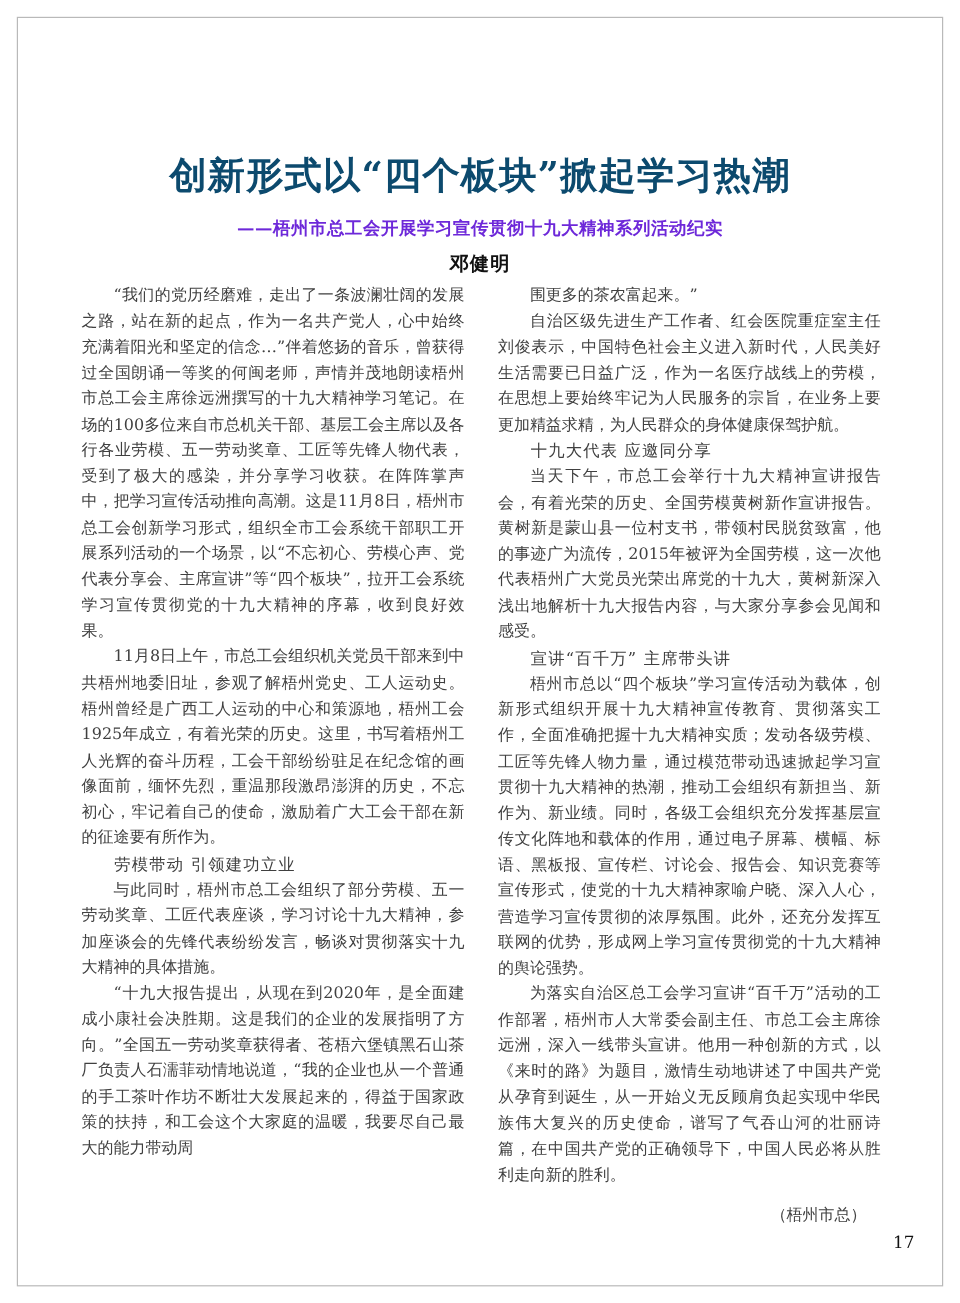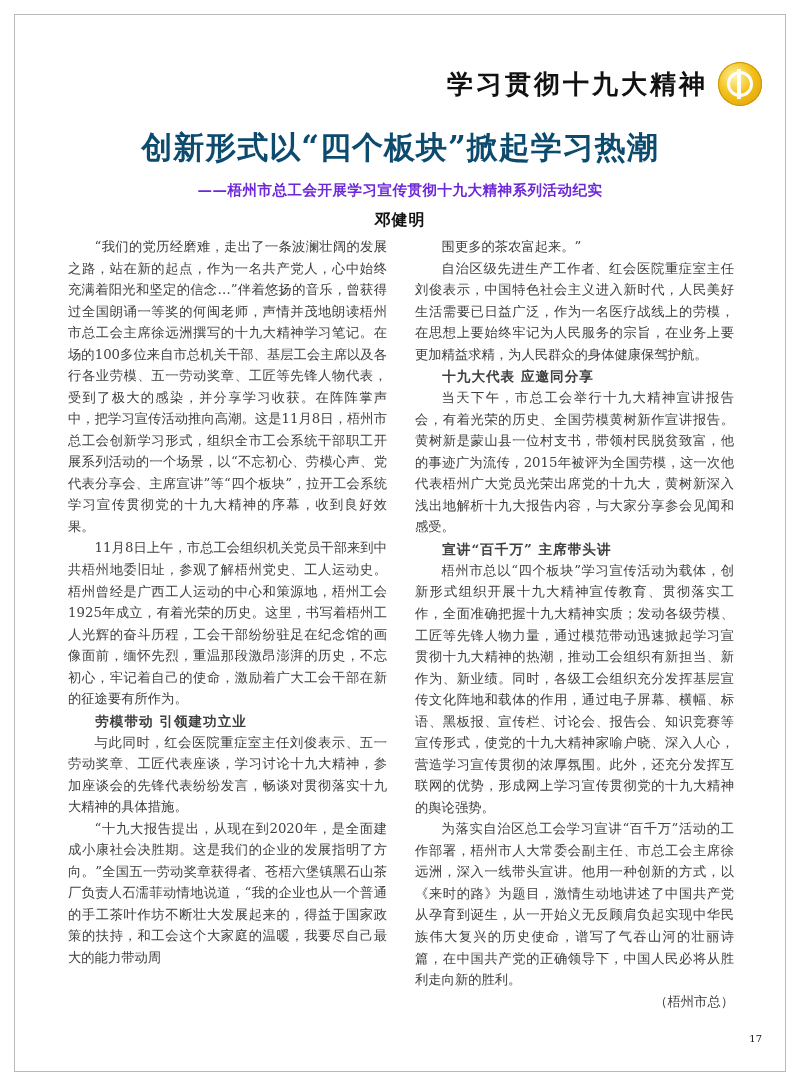--- a/index.html
+++ b/index.html
@@ -134,65 +134,61 @@
     text-justify: inter-ideograph;
     color: #404040;
   }
   .col p {
     margin: 0;
     text-indent: 2em;
   }
   .col h3 {
     margin: 0;
     font-size: 13.6px;
-    font-weight: bold;
+    font-weight: normal;
     text-indent: 2em;
     letter-spacing: 1px;
   }
   .col .signoff {
-    margin: 0;
+    margin: 12px;
     text-indent: 0;
     text-align: right;
   }
 
   
   .page-number {
     position: absolute;
     right: 38px;
     bottom: 42px;
-    font-size: 10px;
+    font-size: 14px;
     color: #111;
     font-family: "DejaVu Serif", "Liberation Serif", serif;
   }
 </style>
 </head>
 <body>
 
 <div class="page">
 
   <div class="page-frame"></div>
 
-  <div class="masthead">
-    <div class="masthead-text">学习贯彻十九大精神</div>
-    <div class="masthead-logo"></div>
-  </div>
 
   <div class="title-block">
     <h1 class="main-title">创新形式以“四个板块”掀起学习热潮</h1>
     <div class="sub-title">——梧州市总工会开展学习宣传贯彻十九大精神系列活动纪实</div>
     <div class="byline">邓健明</div>
   </div>
 
   <div class="columns">
 
     <div class="col">
       <p>“我们的党历经磨难，走出了一条波澜壮阔的发展之路，站在新的起点，作为一名共产党人，心中始终充满着阳光和坚定的信念…”伴着悠扬的音乐，曾获得过全国朗诵一等奖的何闽老师，声情并茂地朗读梧州市总工会主席徐远洲撰写的十九大精神学习笔记。在场的100多位来自市总机关干部、基层工会主席以及各行各业劳模、五一劳动奖章、工匠等先锋人物代表，受到了极大的感染，并分享学习收获。在阵阵掌声中，把学习宣传活动推向高潮。这是11月8日，梧州市总工会创新学习形式，组织全市工会系统干部职工开展系列活动的一个场景，以“不忘初心、劳模心声、党代表分享会、主席宣讲”等“四个板块”，拉开工会系统学习宣传贯彻党的十九大精神的序幕，收到良好效果。</p>
       <p>11月8日上午，市总工会组织机关党员干部来到中共梧州地委旧址，参观了解梧州党史、工人运动史。梧州曾经是广西工人运动的中心和策源地，梧州工会1925年成立，有着光荣的历史。这里，书写着梧州工人光辉的奋斗历程，工会干部纷纷驻足在纪念馆的画像面前，缅怀先烈，重温那段激昂澎湃的历史，不忘初心，牢记着自己的使命，激励着广大工会干部在新的征途要有所作为。</p>
       <h3>劳模带动  引领建功立业</h3>
-      <p>与此同时，红会医院重症室主任刘俊表示、五一劳动奖章、工匠代表座谈，学习讨论十九大精神，参加座谈会的先锋代表纷纷发言，畅谈对贯彻落实十九大精神的具体措施。</p>
+      <p>与此同时，梧州市总工会组织了部分劳模、五一劳动奖章、工匠代表座谈，学习讨论十九大精神，参加座谈会的先锋代表纷纷发言，畅谈对贯彻落实十九大精神的具体措施。</p>
       <p>“十九大报告提出，从现在到2020年，是全面建成小康社会决胜期。这是我们的企业的发展指明了方向。”全国五一劳动奖章获得者、苍梧六堡镇黑石山茶厂负责人石濡菲动情地说道，“我的企业也从一个普通的手工茶叶作坊不断壮大发展起来的，得益于国家政策的扶持，和工会这个大家庭的温暖，我要尽自己最大的能力带动周</p>
     </div>
 
     <div class="col">
       <p>围更多的茶农富起来。”</p>
       <p>自治区级先进生产工作者、红会医院重症室主任刘俊表示，中国特色社会主义进入新时代，人民美好生活需要已日益广泛，作为一名医疗战线上的劳模，在思想上要始终牢记为人民服务的宗旨，在业务上要更加精益求精，为人民群众的身体健康保驾护航。</p>
       <h3>十九大代表  应邀同分享</h3>
       <p>当天下午，市总工会举行十九大精神宣讲报告会，有着光荣的历史、全国劳模黄树新作宣讲报告。黄树新是蒙山县一位村支书，带领村民脱贫致富，他的事迹广为流传，2015年被评为全国劳模，这一次他代表梧州广大党员光荣出席党的十九大，黄树新深入浅出地解析十九大报告内容，与大家分享参会见闻和感受。</p>
       <h3>宣讲“百千万”  主席带头讲</h3>
       <p>梧州市总以“四个板块”学习宣传活动为载体，创新形式组织开展十九大精神宣传教育、贯彻落实工作，全面准确把握十九大精神实质；发动各级劳模、工匠等先锋人物力量，通过模范带动迅速掀起学习宣贯彻十九大精神的热潮，推动工会组织有新担当、新作为、新业绩。同时，各级工会组织充分发挥基层宣传文化阵地和载体的作用，通过电子屏幕、横幅、标语、黑板报、宣传栏、讨论会、报告会、知识竞赛等宣传形式，使党的十九大精神家喻户晓、深入人心，营造学习宣传贯彻的浓厚氛围。此外，还充分发挥互联网的优势，形成网上学习宣传贯彻党的十九大精神的舆论强势。</p>

